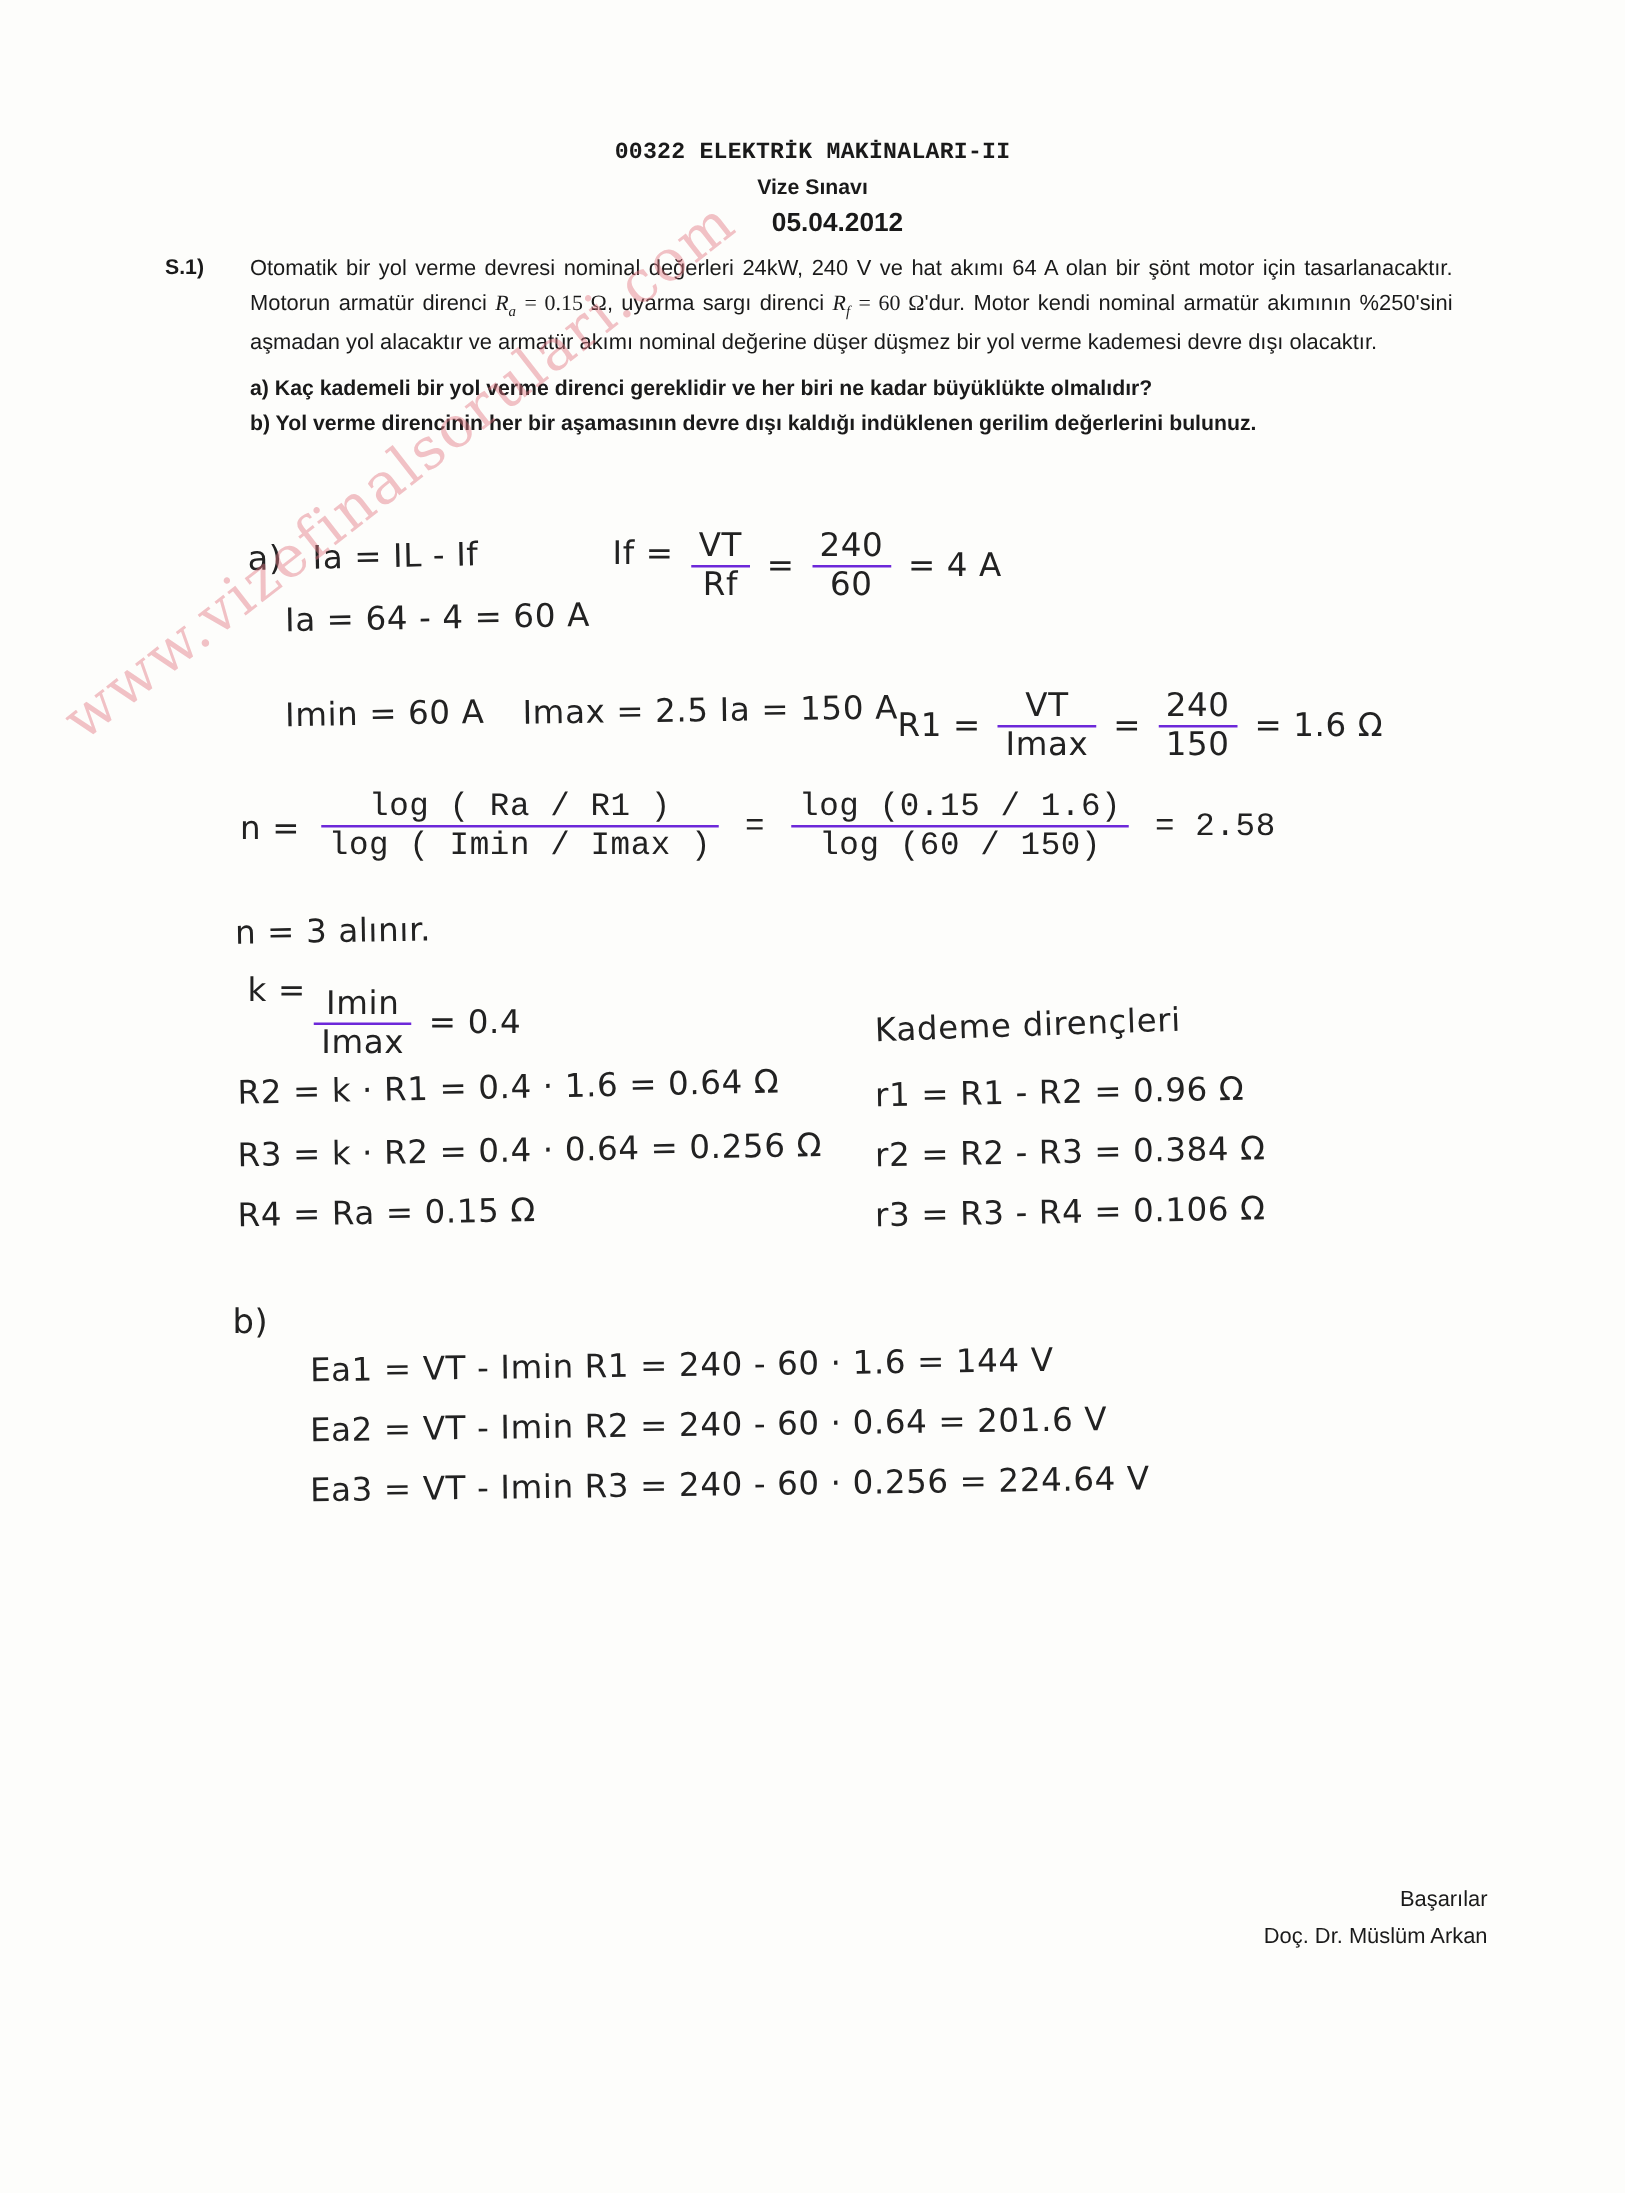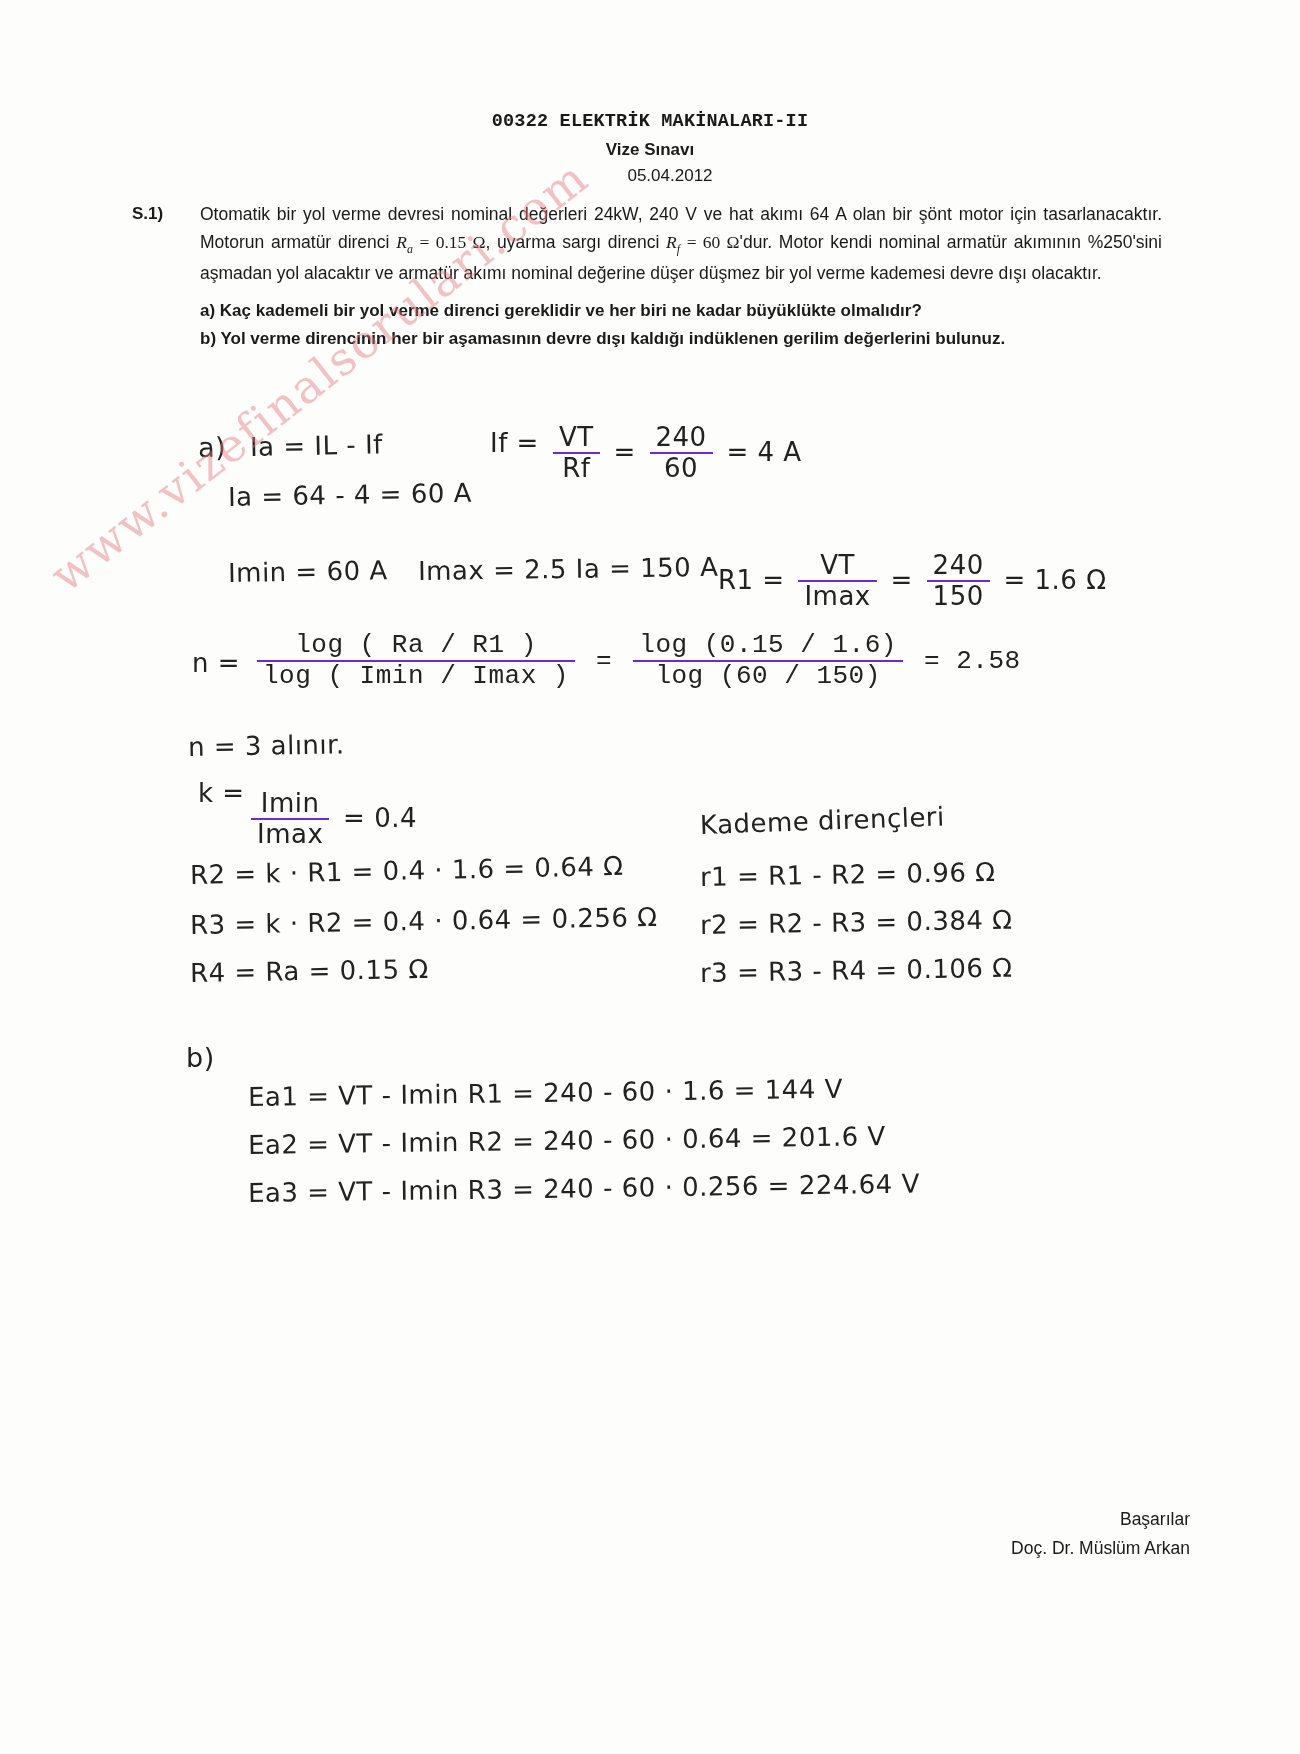--- a/index.html
+++ b/index.html
@@ -33,22 +33,22 @@
     font-size: 18.5px;
     font-weight: bold;
     letter-spacing: .2px;
     font-family: Liberation Mono, monospace;
   }
   .header .subtitle {
     font-size: 17px;
     font-weight: bold;
   }
   .header .date {
-    font-size: 17px;
-    font-weight: normal;
+    font-size: 21px;
+    font-weight: bold;
     padding-left: 40px;
   }
   
   .question {
     position: absolute;
     top: 200px;
     left: 132px;
     width: 1030px;
   }
   .q-label {

